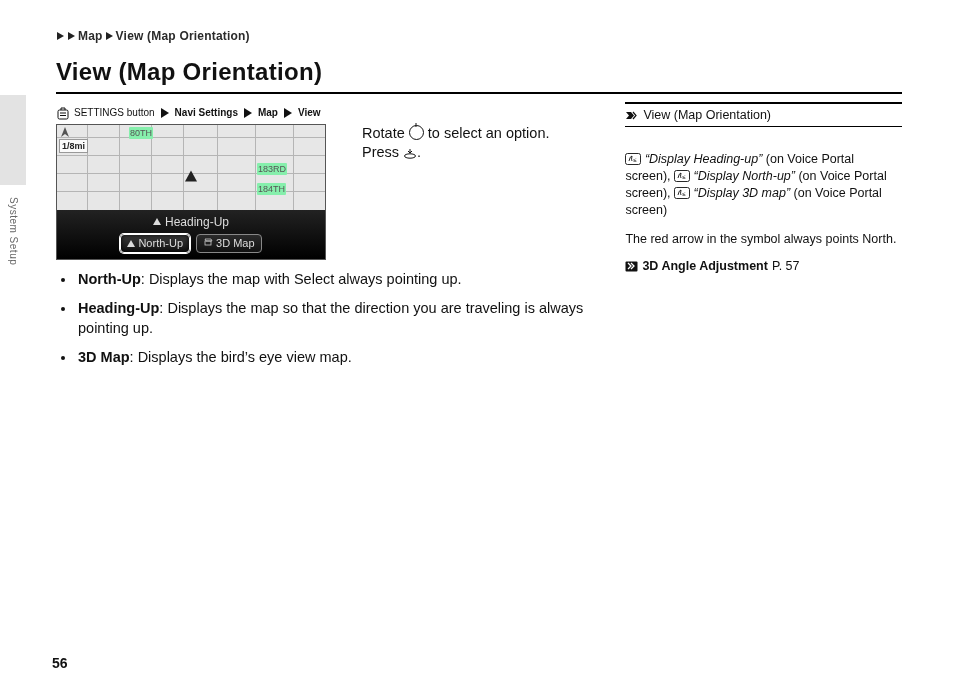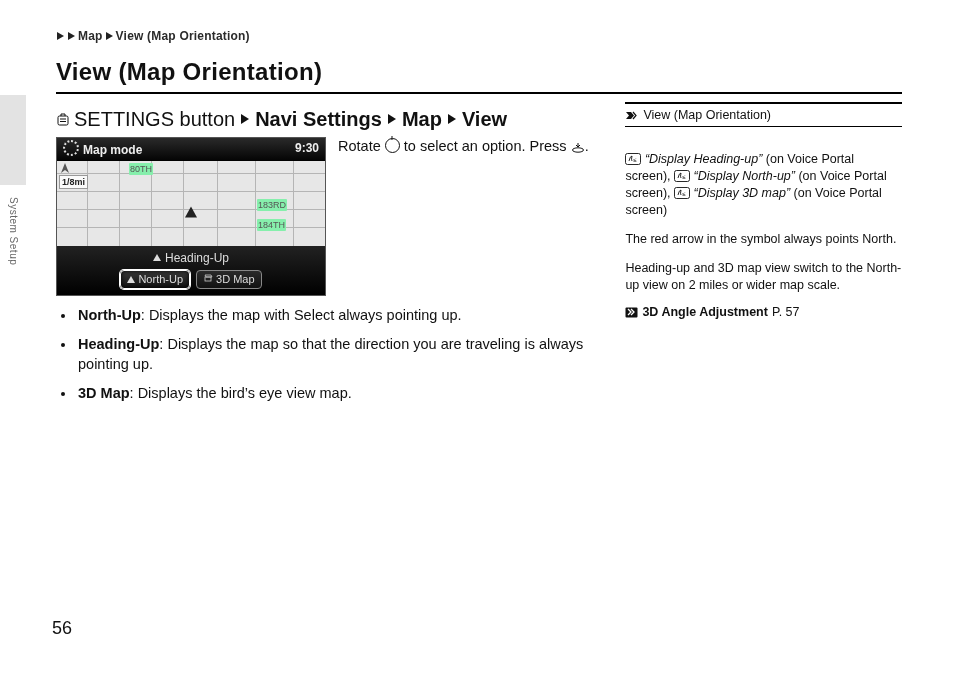--- a/index.html
+++ b/index.html
@@ -51,21 +51,21 @@
     gap: 36px;
     margin-top: 8px;
   }
   .col-left  { width: 540px; }
   .col-right { width: 280px; font-size: 13px; }
 
   .nav-path {
     display: flex;
     align-items: center;
     flex-wrap: wrap;
-    font-size: 20px;
+    font-size: 10px;
     margin: 4px 0 4px 0;
     gap: 4px;
   }
   .nav-path .btn-icon {
     display: inline-flex;
     width: 14px; height: 14px;
     align-items: center; justify-content: center;
   }
   .nav-path .btn-icon svg { width: 12px; height: 14px; }
   .nav-path b { font-weight: 700; }
@@ -161,20 +161,21 @@
     border-color:#fff; box-shadow:0 0 0 1px #fff, inset 0 0 4px #000;
     background:linear-gradient(#3a3a3a,#111);
   }
   .arrow-n { display:inline-block; width:0;height:0;
     border-left:4px solid transparent;border-right:4px solid transparent;
     border-bottom:7px solid #ddd; }
 
   .instruction-text {
     font-size: 14.5px;
     flex: 1;
+    margin-left: 24px;
   }
   .instruction-text .icon {
     display:inline-block; vertical-align:-2px;
     border:1.2px solid #111; border-radius:50%;
     width:13px; height:13px; position:relative;
   }
   .instruction-text .icon.dial::after{
     content:""; position:absolute; top:-3px; left:50%; width:1px; height:4px;
     background:#111; transform:translateX(-50%);
   }
@@ -241,24 +242,24 @@
     transform-origin: left top;
     transform: rotate(90deg) translateY(-50%);
     font-size: 10px;
     color: #666;
     white-space: nowrap;
     letter-spacing: 0.5px;
   }
 
   .page-number {
     position: absolute;
-    bottom: 34px;
+    bottom: 1px;
     left: 52px;
-    font-size: 18px;
-    font-weight: 400;
+    font-size: 14px;
+    font-weight: 700;
   }
 </style>
 </head>
 <body>
 
 <div class="page">
 
   <div class="side-tab">
     <span>System Setup</span>
   </div>
@@ -292,24 +293,20 @@
         <span class="nav-tri"></span>
         <b>Map</b>
         <span class="nav-tri"></span>
         <b>View</b>
       </div>
 
 
       <div class="instr-row">
 
         <div class="screen">
-          <div class="titlebar">
-            <span><span class="gear"></span><span>Map mode</span></span>
-            <span>9:30</span>
-          </div>
           <div class="mapcanvas">
             <div class="gridlines">
               <div class="h" style="top:12px"></div>
               <div class="h" style="top:30px"></div>
               <div class="h" style="top:48px"></div>
               <div class="h" style="top:66px"></div>
               <div class="v" style="left:30px"></div>
               <div class="v" style="left:62px"></div>
               <div class="v" style="left:94px"></div>
               <div class="v" style="left:126px"></div>
@@ -396,21 +393,20 @@
             <svg viewBox="0 0 16 12">
               <rect x="0.5" y="0.5" width="15" height="11" rx="2" fill="none" stroke="#111" stroke-width="0.9"></rect>
               <path d="M4 8 q1 -5 3 -5 q-1 4 0 5" fill="none" stroke="#111" stroke-width="0.9"></path>
               <text x="8.2" y="8.5" font-size="6" font-family="Arial" fill="#111">≤</text>
             </svg>
           </span>
         <em>“Display 3D map”</em><span> (on Voice Portal screen)</span>
       </div>
 
       <div class="side-para">The red arrow in the symbol always points North.</div>
-      <div class="side-para">Heading-up and 3D map view switch to the North-up view on 2 miles or wider map scale.</div>
 
       <div class="xref">
         <svg viewBox="0 0 13 11">
             <rect x="0.5" y="0.5" width="12" height="10" rx="1" fill="#111"></rect>
             <path d="M3 8 L6 5 L3 2 M6 8 L9 5 L6 2" fill="none" stroke="#fff" stroke-width="1.3"></path>
           </svg>
         <b>3D Angle Adjustment</b>
         <span> P. 57</span>
       </div>
     </div>

